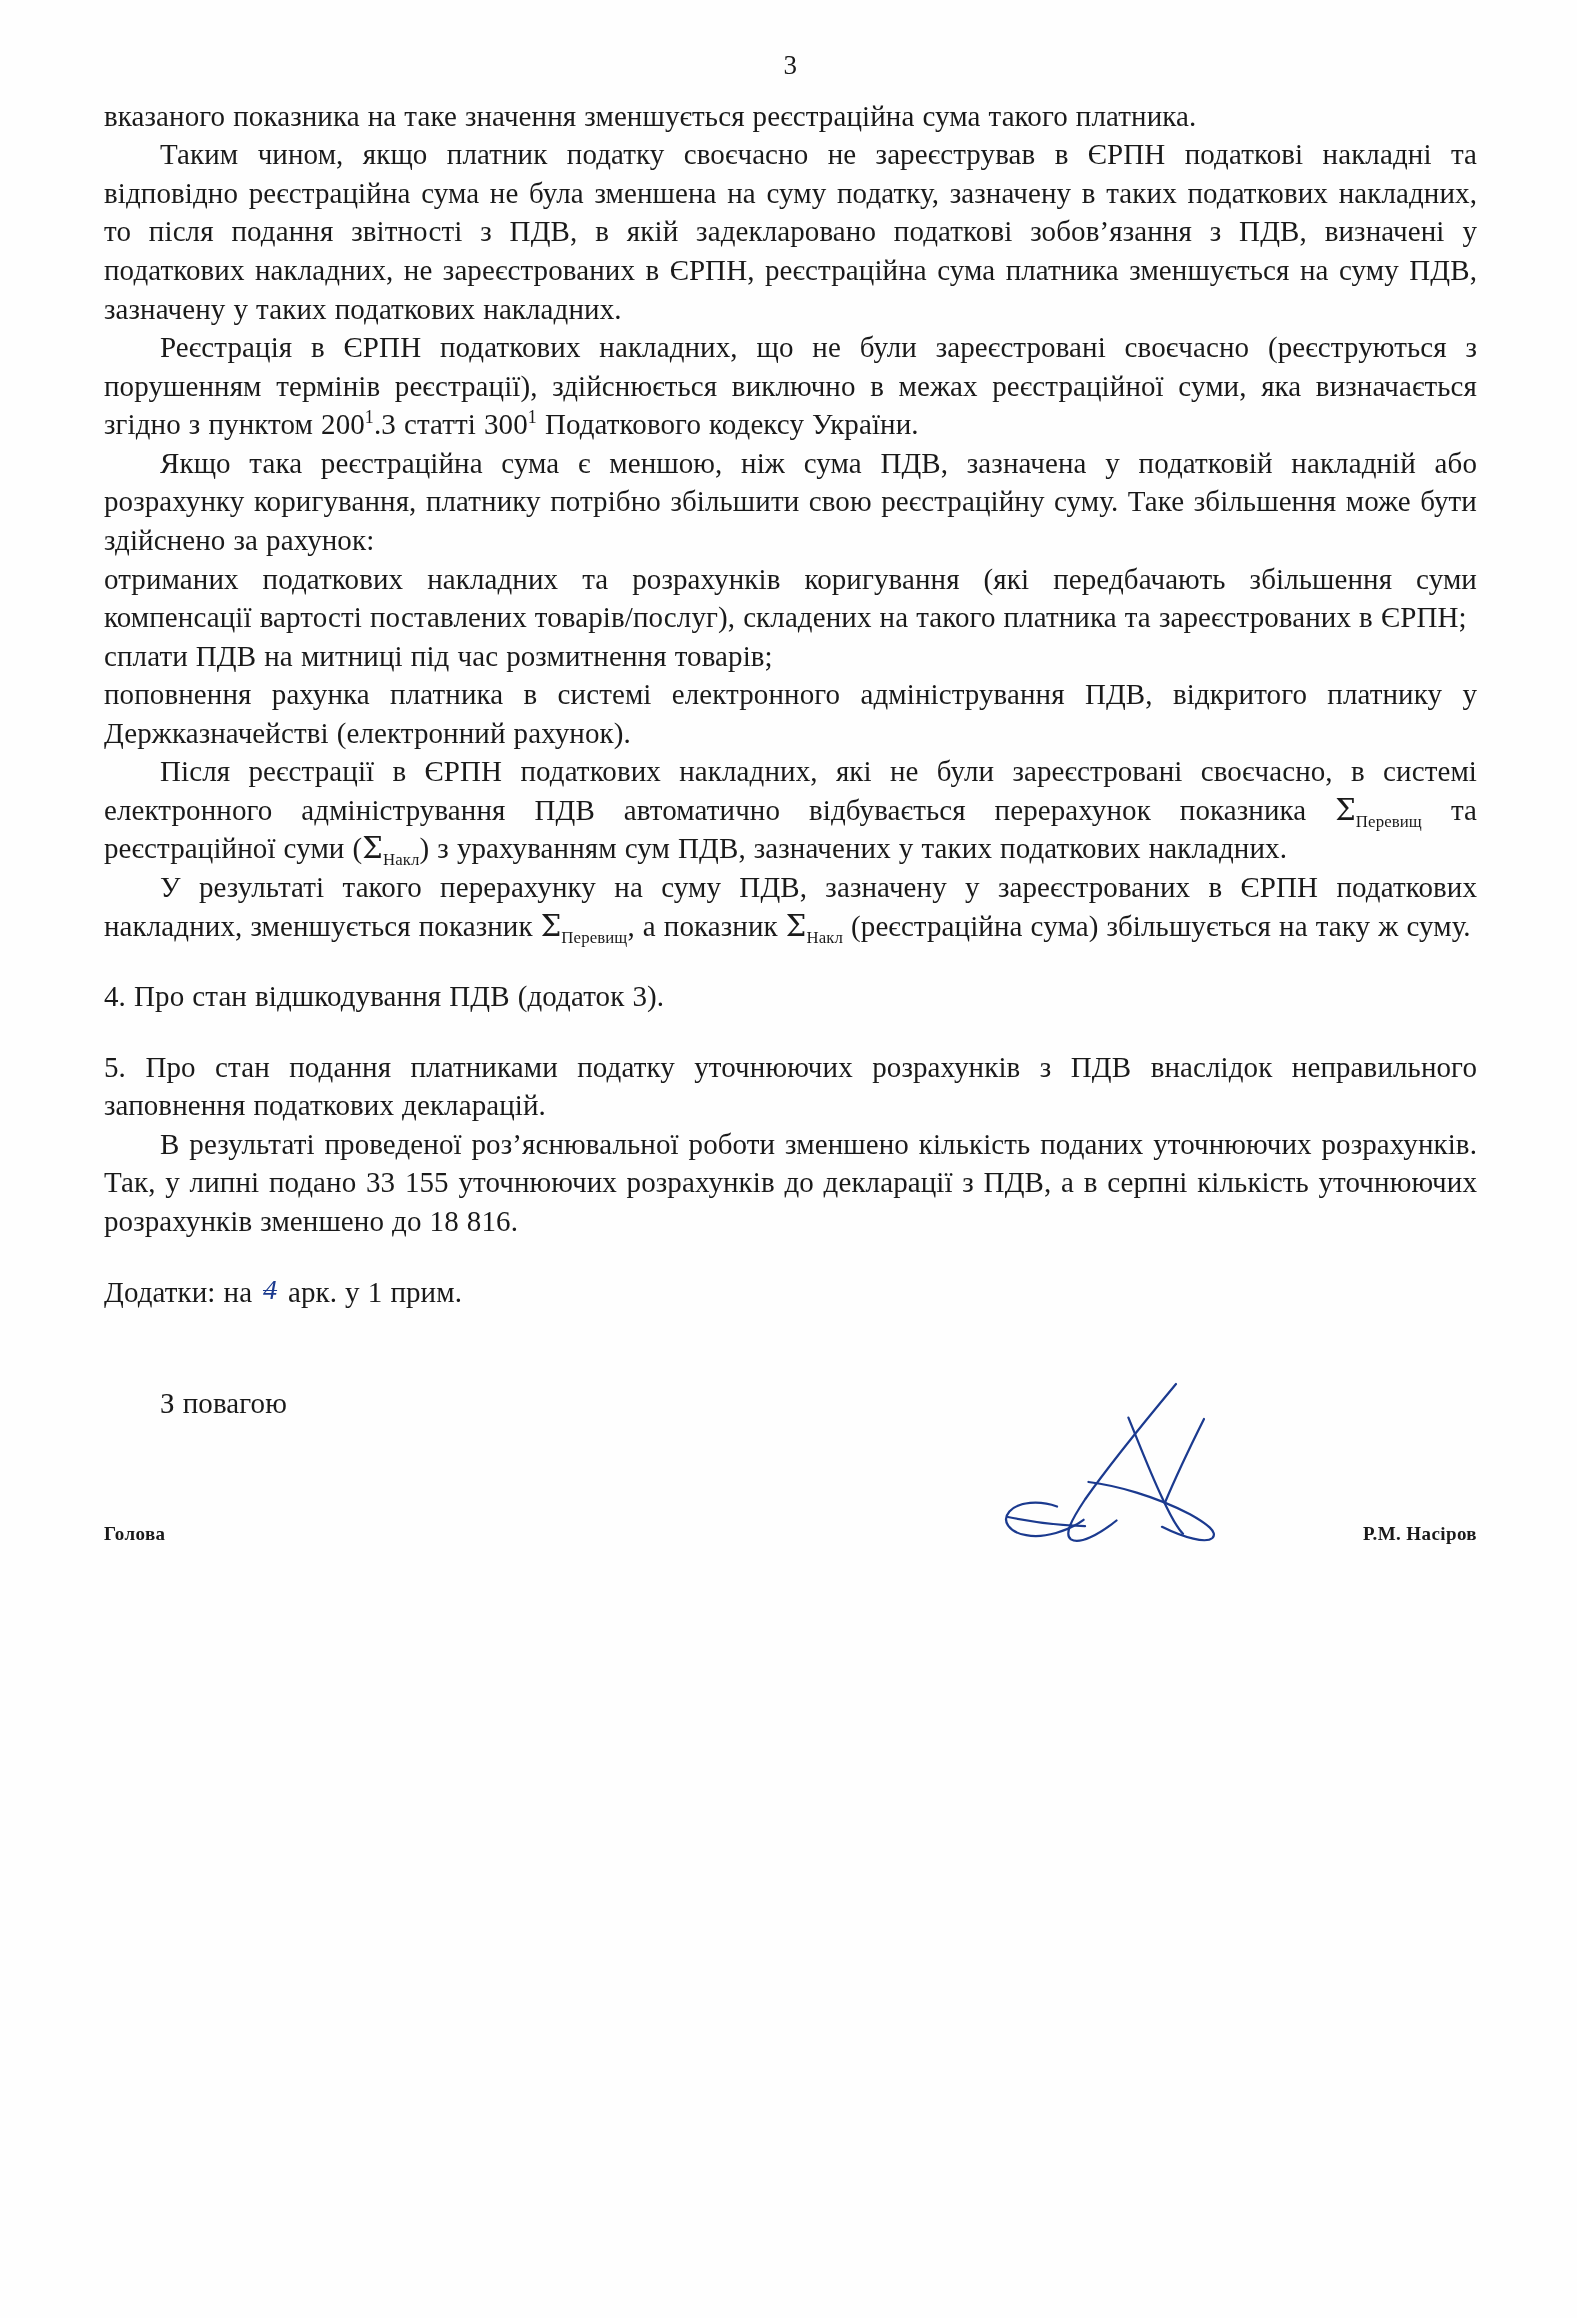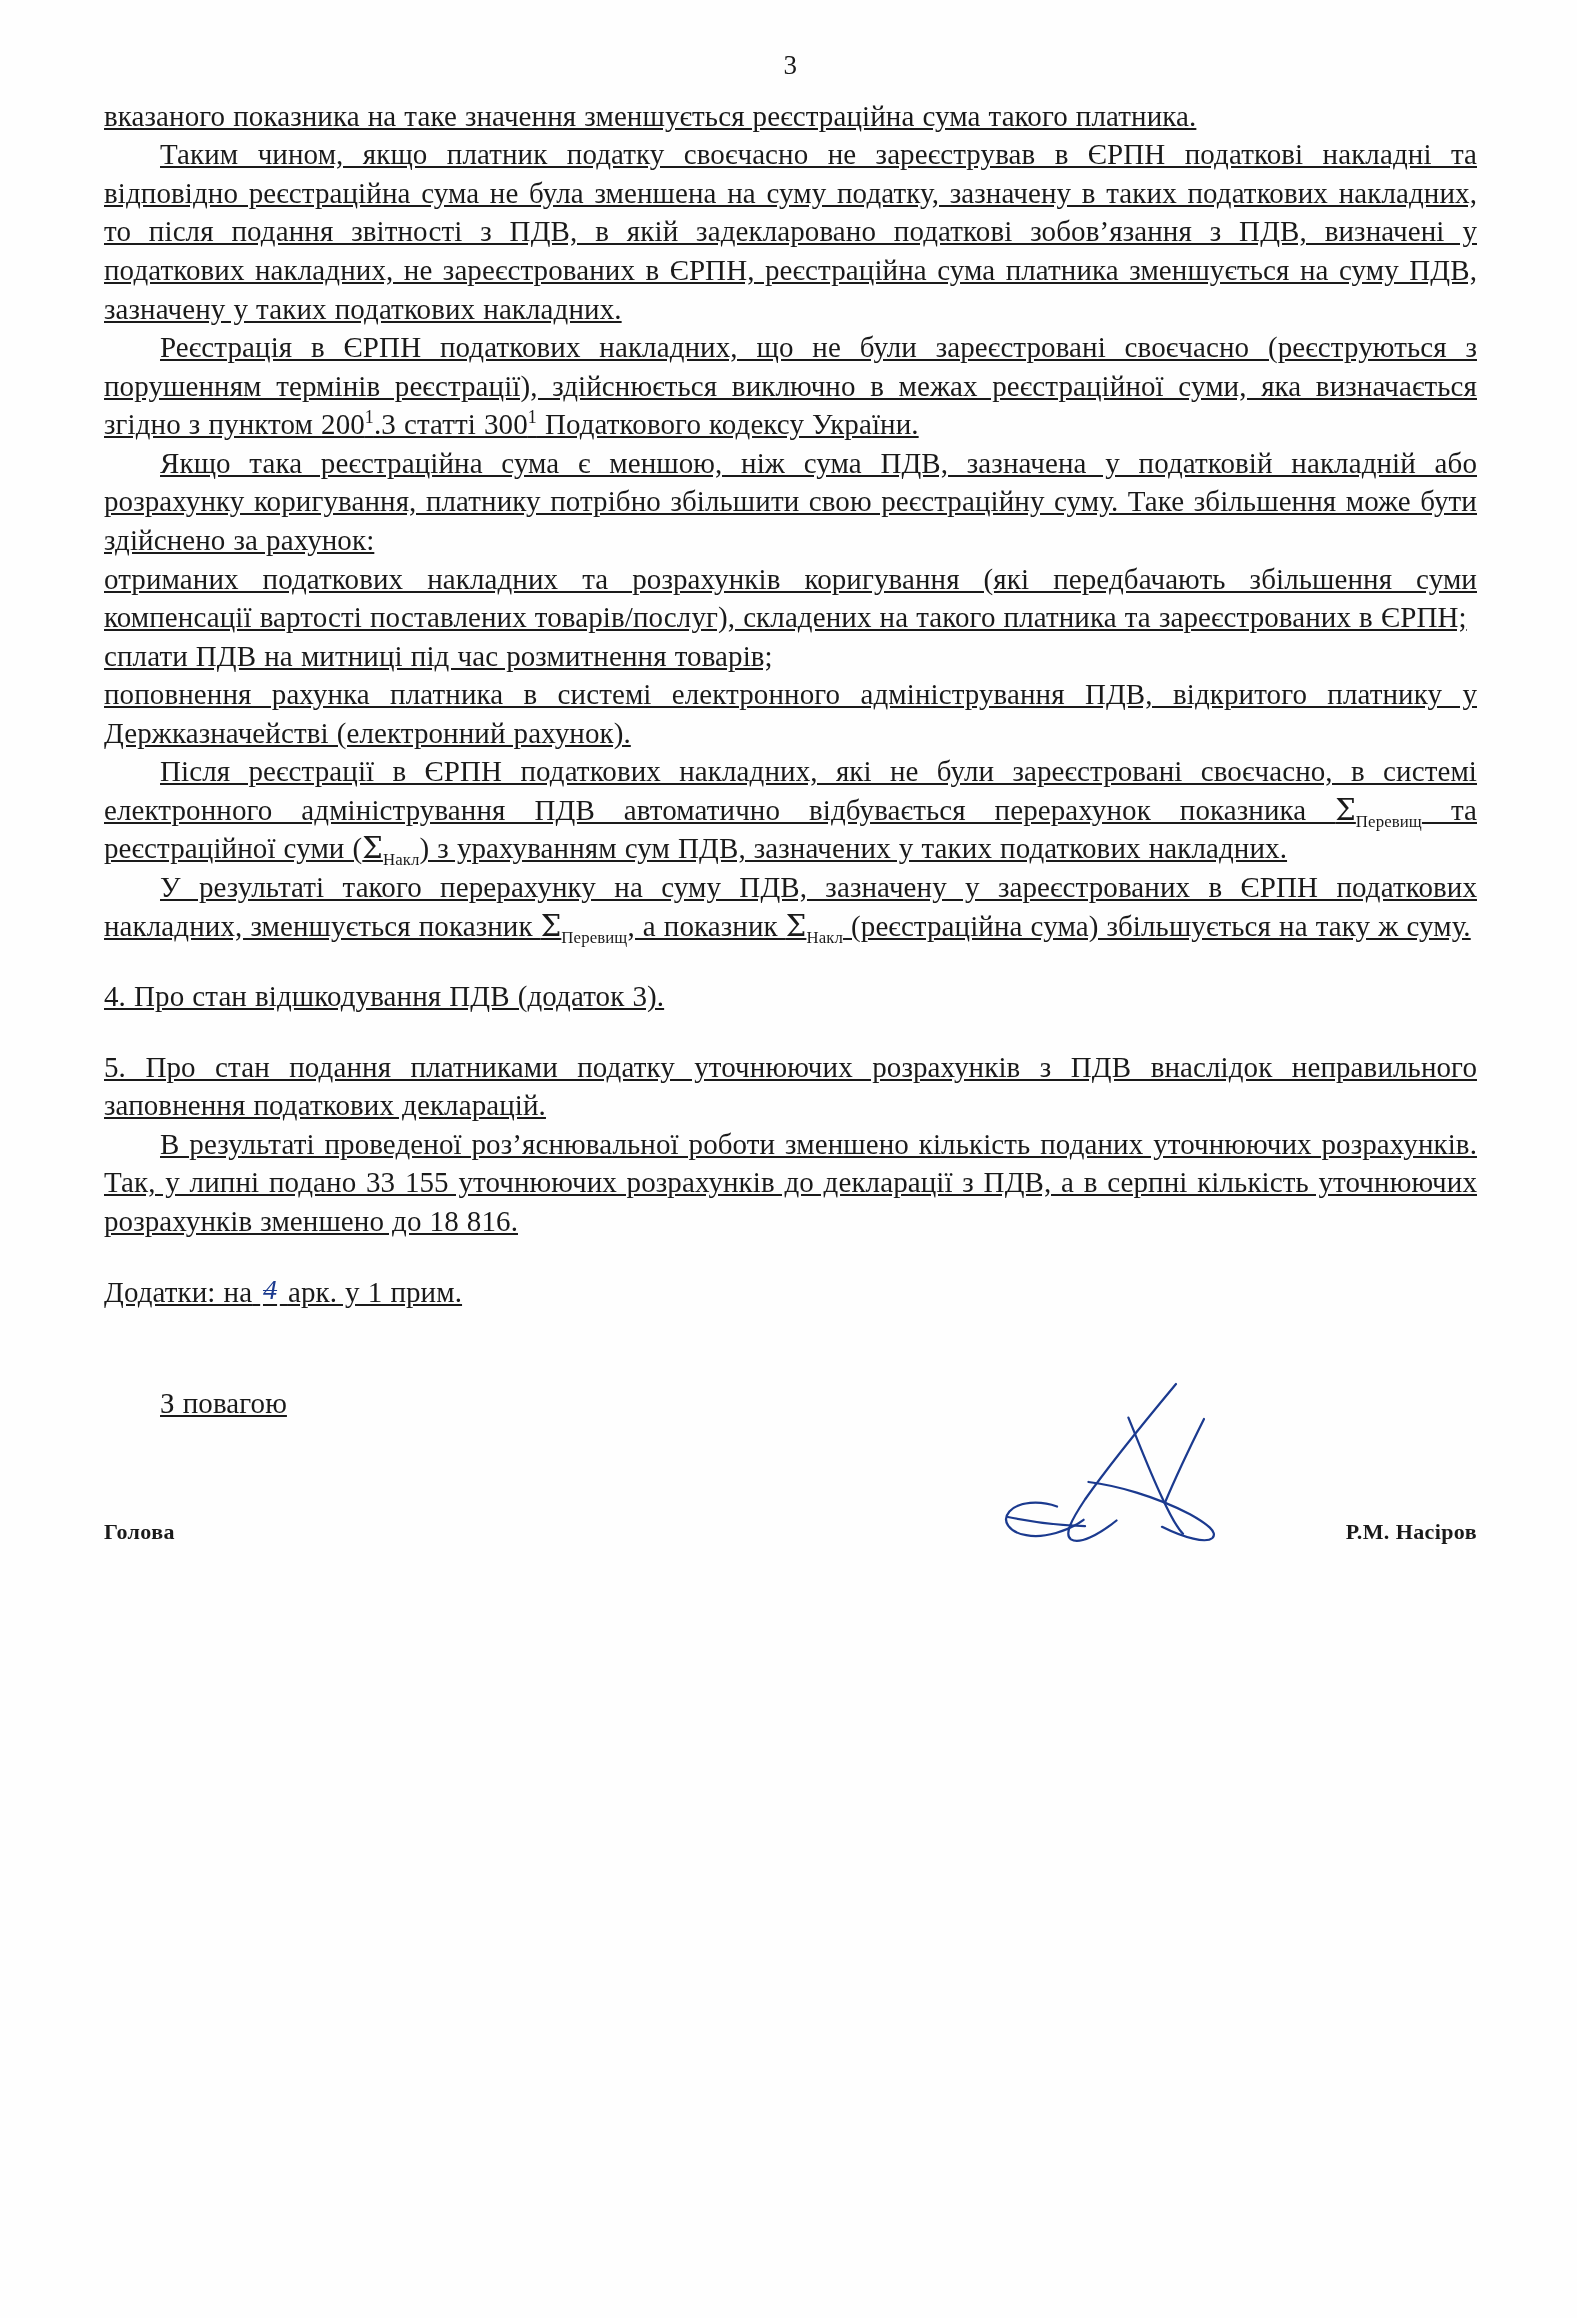--- a/index.html
+++ b/index.html
@@ -37,21 +37,20 @@
     letter-spacing: 0.4px;
   }
   p {
     margin: 0;
     font-size: 29px;
     line-height: 1.33;
     text-align: justify;
     text-justify: inter-word;
     letter-spacing: 0.1px;
     word-spacing: 0.7px;
-    text-decoration: underline;
   }
   p.indent {
     text-indent: 56px;
   }
   p.noindent {
     text-indent: 0;
   }
   .gap-lg { height: 32px; }
   .gap-xl { height: 41px; }
   sup {
@@ -91,21 +90,21 @@
   .footer-row {
     position: absolute;
     left: 0;
     bottom: 0;
     width: 100%;
     display: flex;
     justify-content: space-between;
     align-items: flex-end;
   }
   .footer-left, .footer-right {
-    font-size: 22px;
+    font-size: 19px;
     font-weight: bold;
     letter-spacing: 0.4px;
   }
   .sig-svg {
     position: absolute;
     right: 147px;
     bottom: -14px;
     width: 364px;
     height: 182px;
     pointer-events: none;

